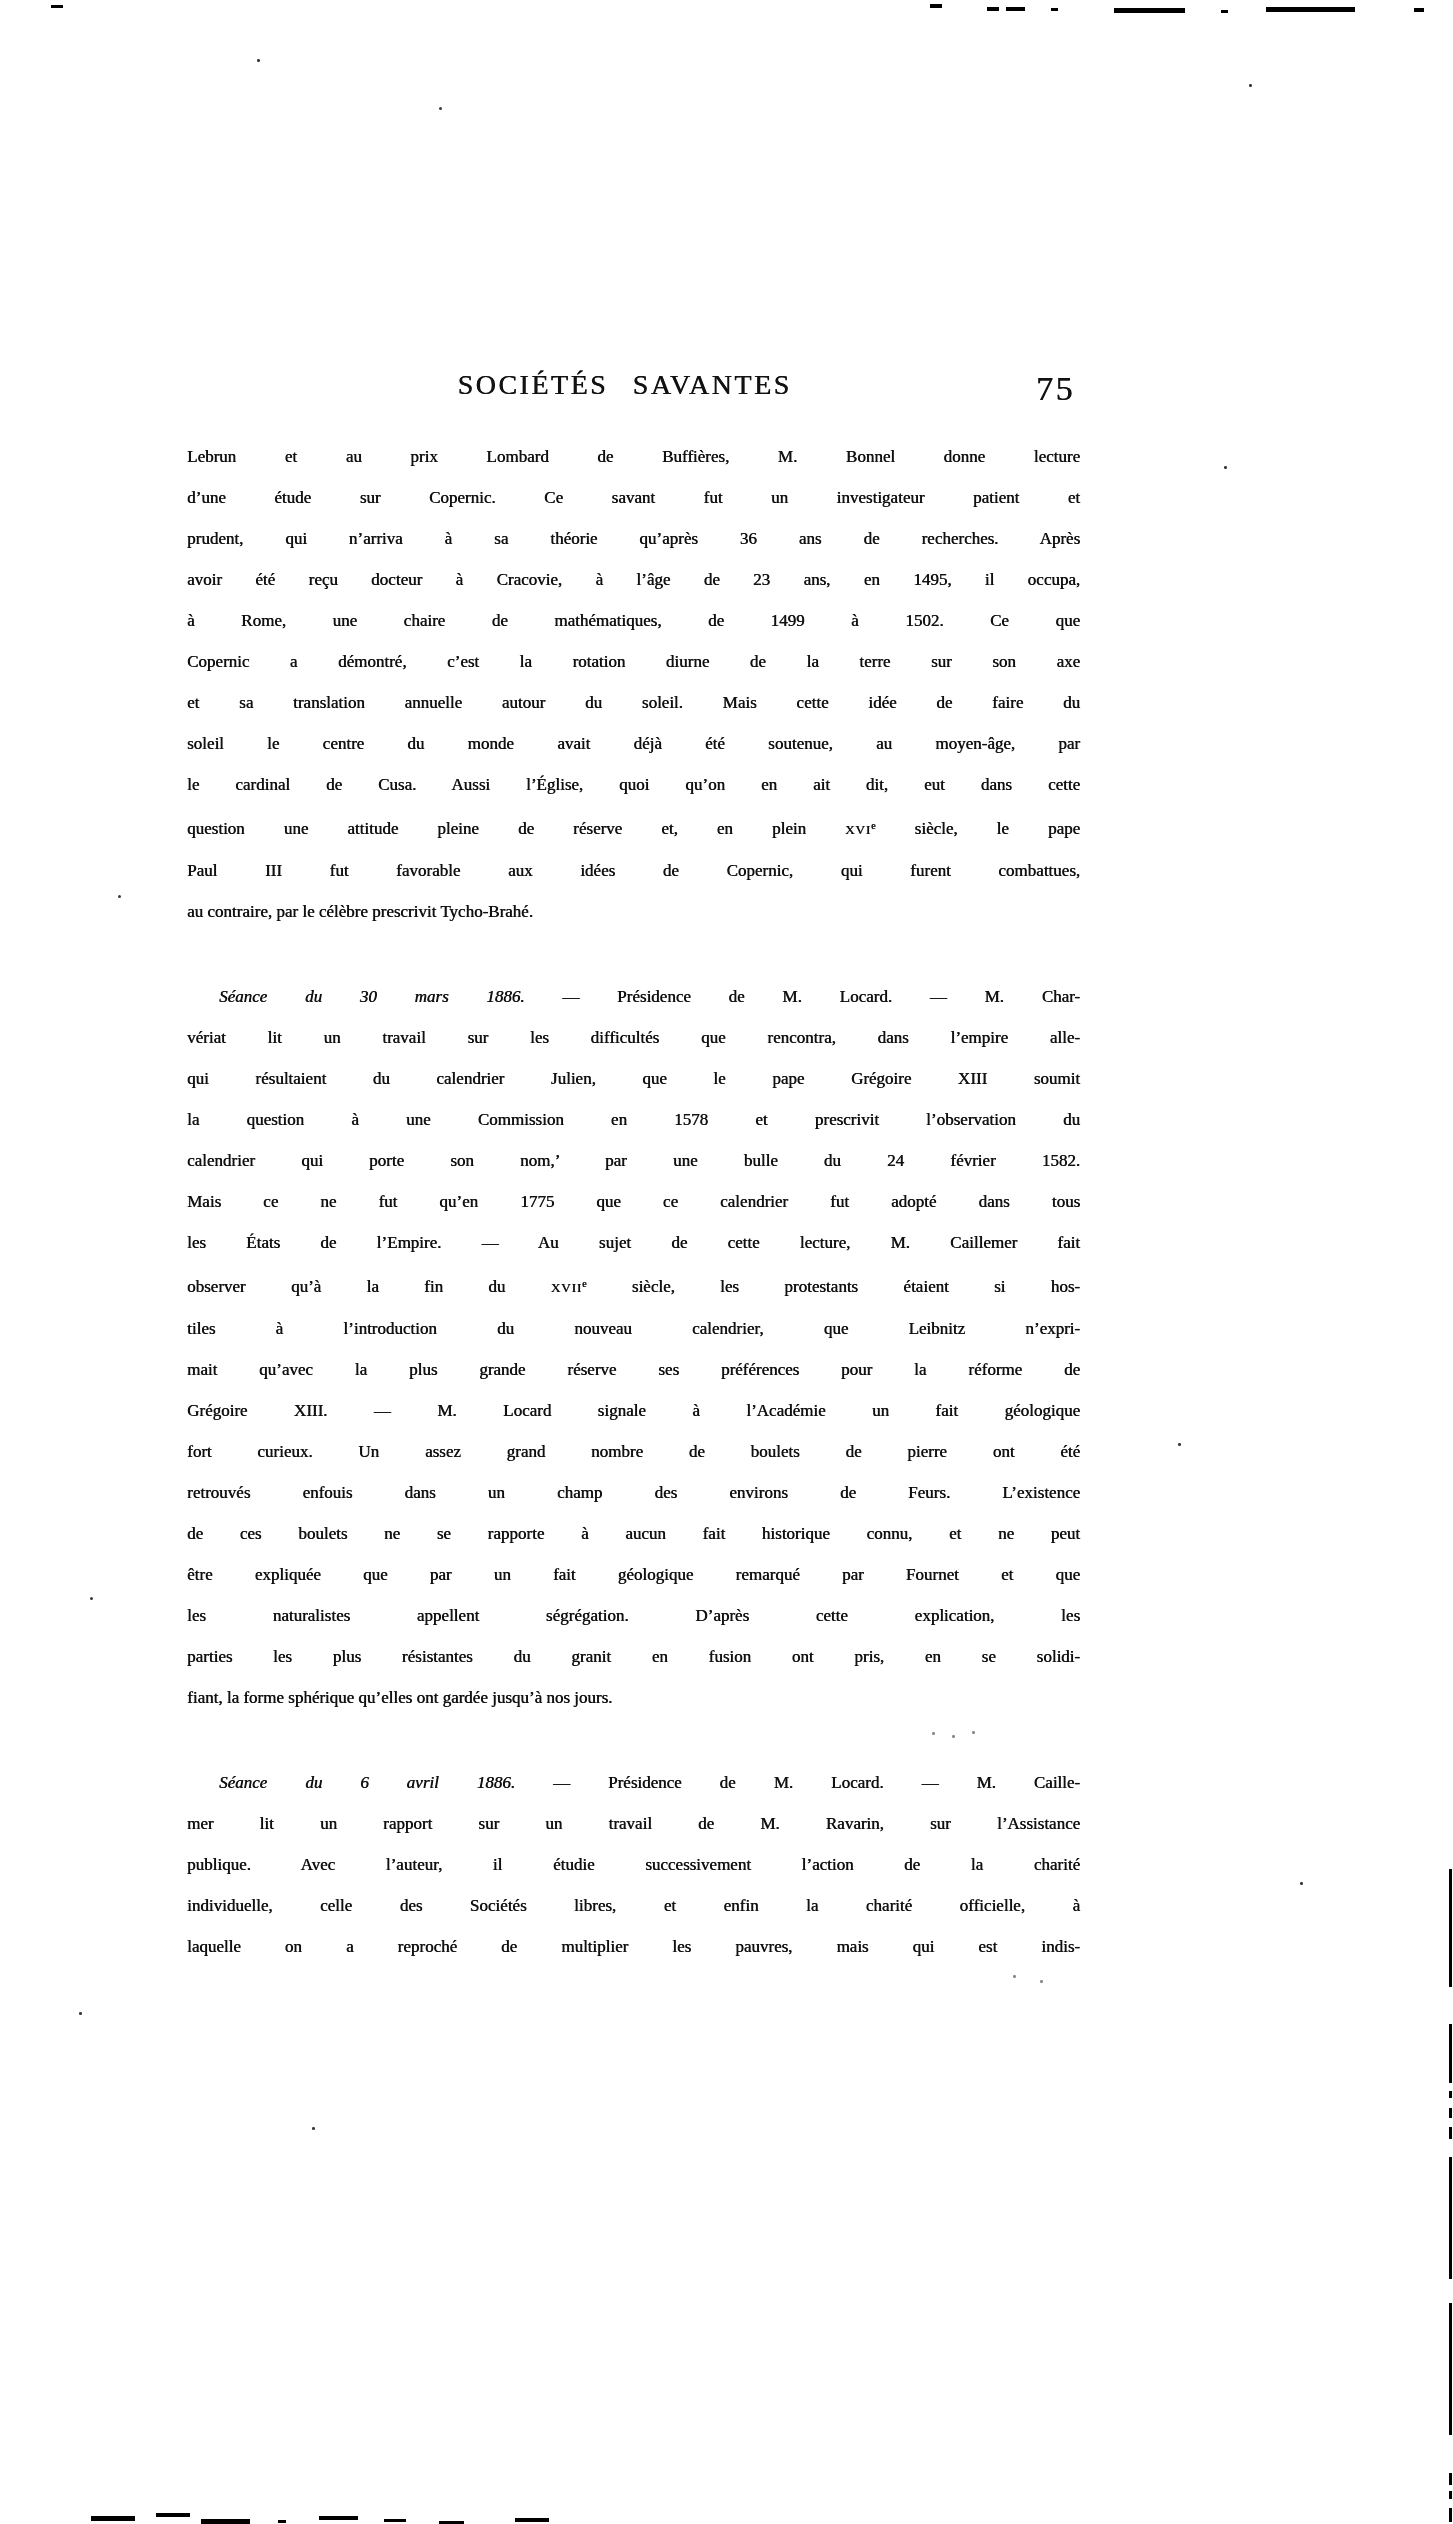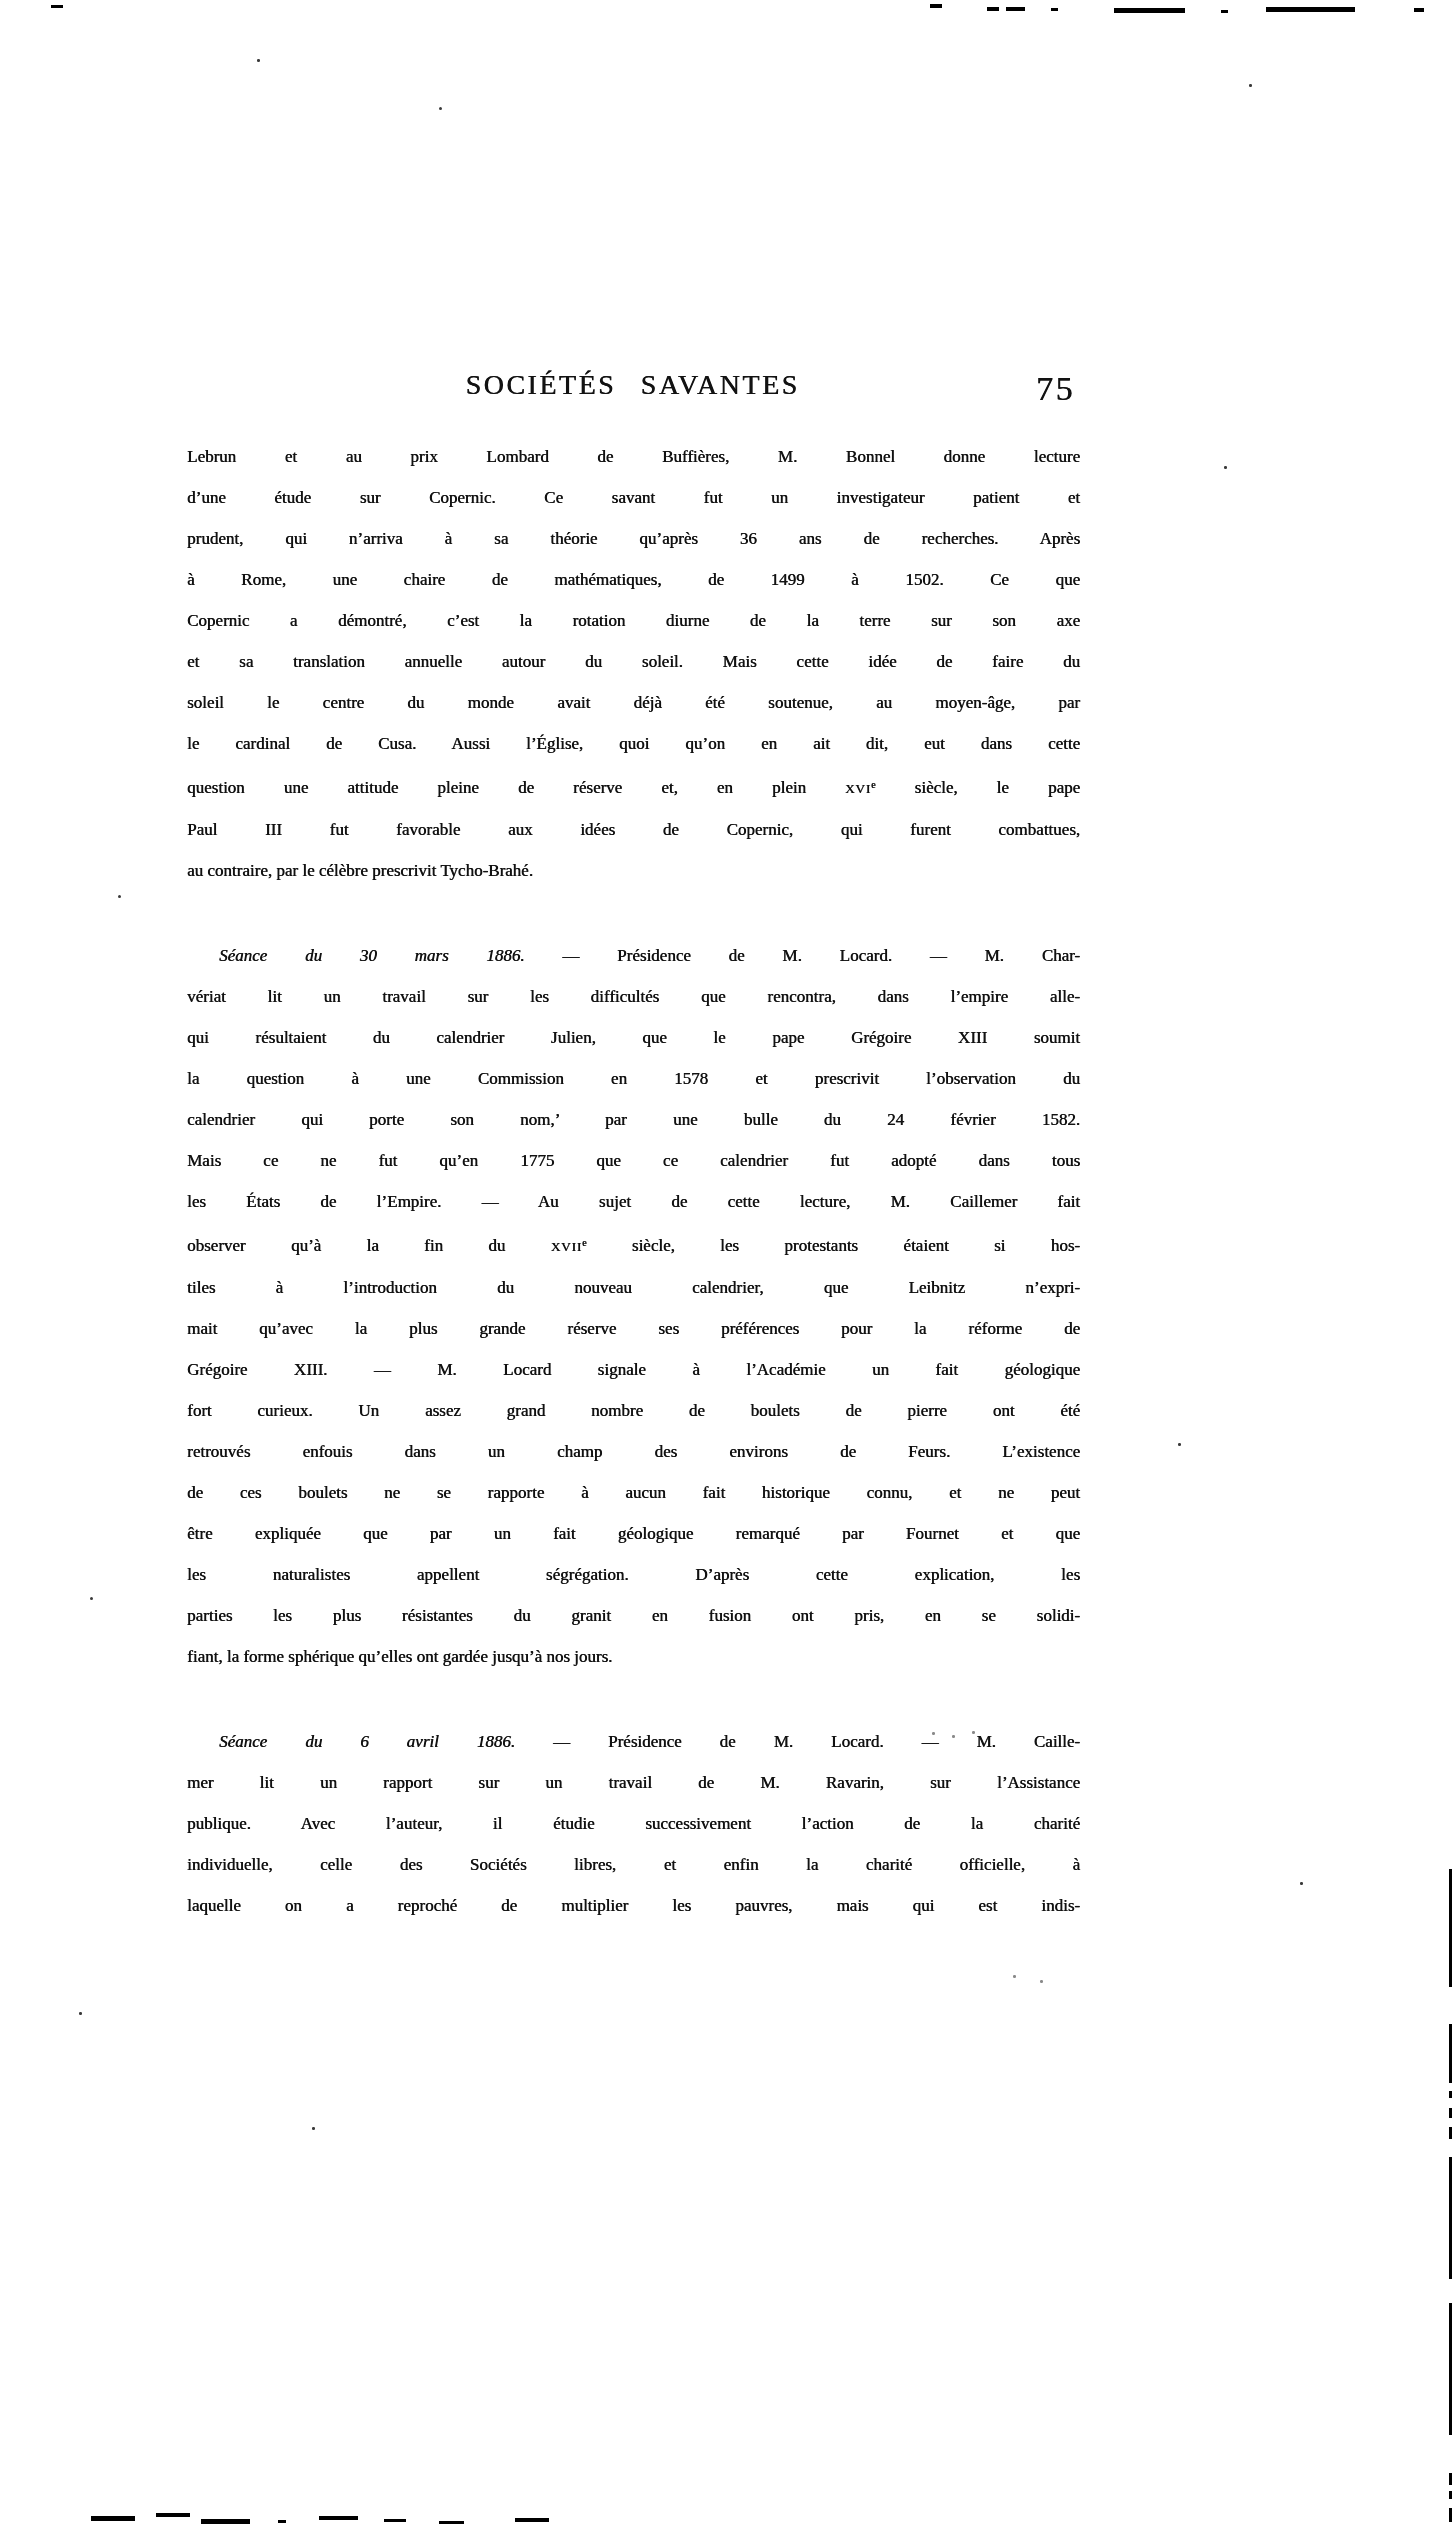--- a/index.html
+++ b/index.html
@@ -6,21 +6,21 @@
   .page {
     position:relative;
     width:1454px; height:2525px;
     background:#ffffff;
     overflow:hidden;
     font-family:"Liberation Serif", serif;
     color:#121212;
   }
   .ink { text-shadow:0.5px 0 0 currentColor; }
   .header-title {
-    position:absolute; left:186px; top:369px; width:893px;
+    position:absolute; left:178px; top:369px; width:893px;
     text-align:center;
     font-size:28px; letter-spacing:2.5px; word-spacing:15px;
     white-space:nowrap;
   }
   .page-number {
     position:absolute; left:1036px; top:370px;
     font-size:34px; letter-spacing:2.5px;
   }
   .text-block {
     position:absolute; left:187px; top:436px; width:893px;
@@ -43,20 +43,21 @@
 <div class="page ink">
 
   <div class="header-title">SOCIÉTÉS SAVANTES</div>
   <div class="page-number">75</div>
 
   <div class="text-block">
       <div class="paragraph complete">
         <div class="line"><span>Lebrun et au prix Lombard de Buffières, M. Bonnel donne lecture</span></div>
         <div class="line"><span>d’une étude sur Copernic. Ce savant fut un investigateur patient et</span></div>
         <div class="line"><span>prudent, qui n’arriva à sa théorie qu’après 36 ans de recherches. Après</span></div>
+        <div class="line"><span>avoir été reçu docteur à Cracovie, à l’âge de 23 ans, en 1495, il occupa,</span></div>
         <div class="line"><span>à Rome, une chaire de mathématiques, de 1499 à 1502. Ce que</span></div>
         <div class="line"><span>Copernic a démontré, c’est la rotation diurne de la terre sur son axe</span></div>
         <div class="line"><span>et sa translation annuelle autour du soleil. Mais cette idée de faire du</span></div>
         <div class="line"><span>soleil le centre du monde avait déjà été soutenue, au moyen-âge, par</span></div>
         <div class="line"><span>le cardinal de Cusa. Aussi l’Église, quoi qu’on en ait dit, eut dans cette</span></div>
         <div class="line"><span>question une attitude pleine de réserve et, en plein </span><span class="sc">XVI</span><span class="sup">e</span><span> siècle, le pape</span></div>
         <div class="line"><span>Paul III fut favorable aux idées de Copernic, qui furent combattues,</span></div>
         <div class="line"><span>au contraire, par le célèbre prescrivit Tycho-Brahé.</span></div>
       </div>
       <div class="paragraph complete">

